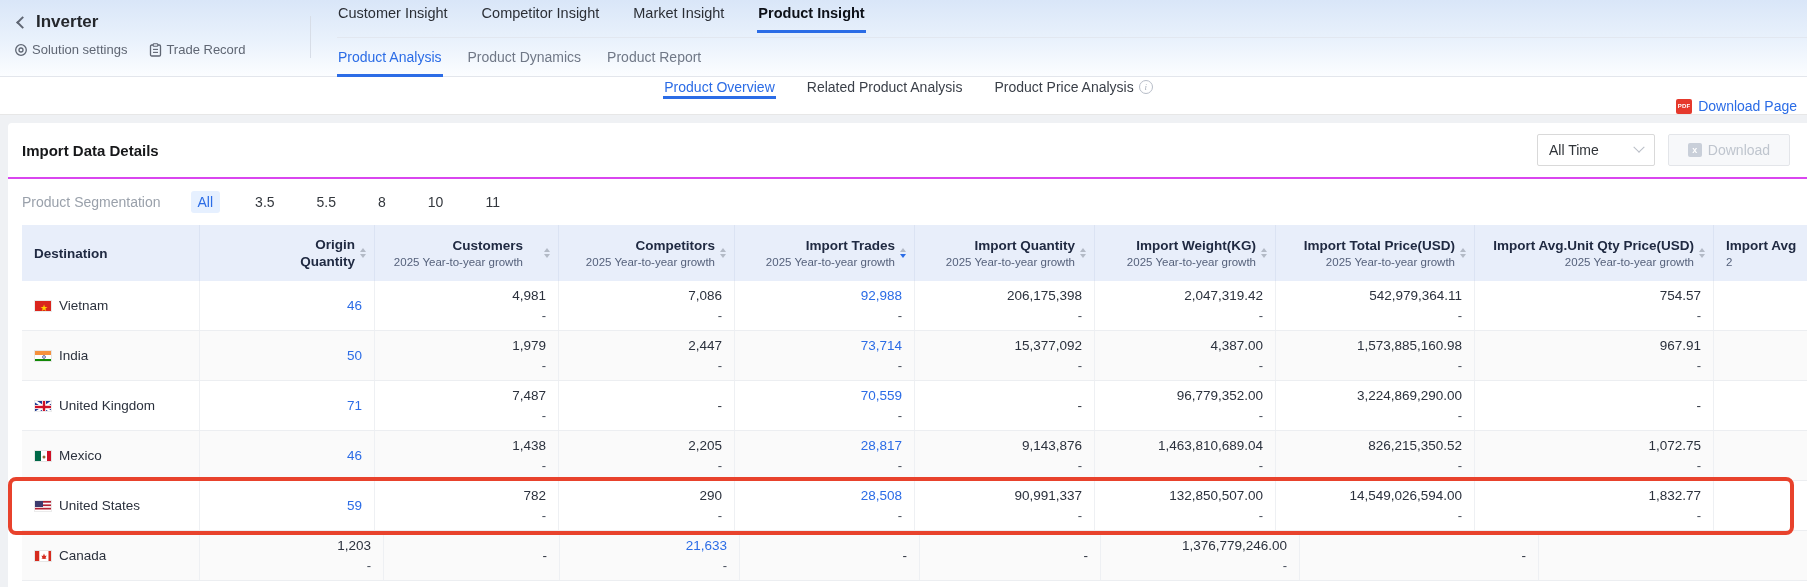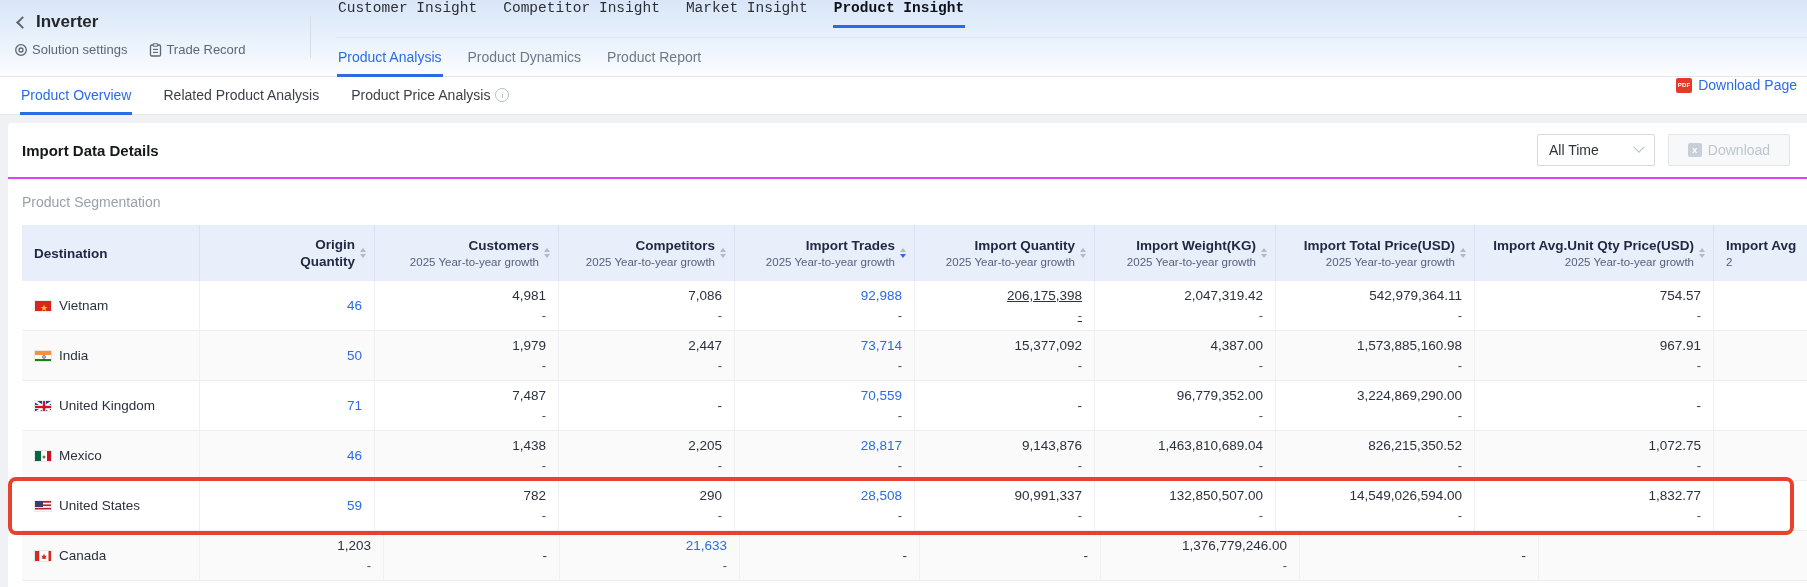--- a/index.html
+++ b/index.html
@@ -12,31 +12,31 @@
   .tb-left { width:310px; padding:12px 0 0 14px; }
   .title-row { display:flex; align-items:center; gap:9px; }
   .back-chev { width:9px; height:9px; border-left:2px solid #5f6673; border-bottom:2px solid #5f6673;
                transform:rotate(45deg); margin-left:4px; cursor:pointer; }
   .app-title { font-size:17px; font-weight:700; color:#24272c; }
   .links-row { display:flex; gap:22px; margin-top:10px; }
   .hlink { display:flex; align-items:center; gap:4px; font-size:13px; color:#5f6673; cursor:pointer; }
   .hlink svg { display:block; }
   .tb-divider { width:1px; background:#d7dde7; height:42px; margin-top:16px; }
   .tb-right { flex:1; display:flex; flex-direction:column; padding-left:26px; }
-  .main-tabs { display:flex; gap:24px; height:38px; align-items:flex-start; border-bottom:1px solid #e2e7f0;font-family:Liberation Mono, monospace; }
+  .main-tabs { display:flex; gap:32px; height:38px; align-items:center; border-bottom:1px solid #e2e7f0; }
   .main-tab { font-size:14.5px; color:#2b2f36; padding:0 1px 9px; cursor:pointer; border-bottom:3px solid transparent; margin-bottom:-1px; }
   .main-tab.active { font-weight:700; color:#0d1118; border-bottom-color:var(--accent); }
   .sub-tabs { display:flex; gap:24px; flex:1; align-items:center; }
   .sub-tab { font-size:14px; color:#707887; cursor:pointer; height:100%; display:flex; align-items:center;
              border-bottom:3px solid transparent; margin-bottom:-2px; padding:0 1px; }
   .sub-tab.active { color:var(--accent); border-bottom-color:var(--accent); }
 
   
-  .toolbar { height:38px; background:#fff; border-bottom:1px solid #e7e7e7; display:flex; align-items:flex-start;
-             padding:0 10px 0 20px; }
+  .toolbar { height:38px; background:#fff; border-bottom:1px solid #e7e7e7; display:flex; align-items:center;
+             padding:0 10px 0 20px;flex-direction:column; }
   .tool-tabs { display:flex; gap:30px; height:100%; }
   .tool-tab { display:flex; align-items:center; gap:5px; font-size:14px; color:#3a3f48; cursor:pointer;
               border-bottom:3px solid transparent; margin-bottom:-1px; padding:0 1px; }
   .tool-tab.active { color:var(--accent); border-bottom-color:var(--accent); }
   .info-dot { width:14px; height:14px; border:1px solid #b7bdc8; border-radius:50%; color:#a9b0bc; font-size:9px;
               display:flex; align-items:center; justify-content:center; font-style:italic; font-family:"Liberation Serif",serif; }
   .toolbar-right { margin-left:auto; display:flex; align-items:center; gap:6px; cursor:pointer; }
   .pdf-ic { width:16px; height:15px; background:#e5392c; border-radius:2px; color:#fff; font-size:6px; font-weight:700;
             display:flex; align-items:center; justify-content:center; letter-spacing:.2px; }
   .dl-page { color:var(--accent); font-size:14px; }
@@ -172,39 +172,47 @@
           <span class="sel-chev"></span>
         </div>
         <div class="dl-btn">
           <span class="xls-ic">x</span>
           <span>Download</span>
         </div>
       </div>
     </div>
     <div class="seg-row">
       <span class="seg-label">Product Segmentation</span>
+      <span id="seg-opts" style="display:flex;align-items:center;">
+          <div class="seg-opt active">All</div>
+          <div class="seg-opt">3.5</div>
+          <div class="seg-opt">5.5</div>
+          <div class="seg-opt">8</div>
+          <div class="seg-opt">10</div>
+          <div class="seg-opt">11</div>
+        </span>
     </div>
     <div class="table-wrap">
       <div class="thead" id="thead">
           <div class="th left" style="width: 178px;">
             <div class="th-text">
               <div class="th-label">Destination</div>
             </div>
           </div>
           <div class="th" style="width: 175px;">
             <div class="th-text">
               <div class="th-label">Origin</div>
               <div class="th-label">Quantity</div>
             </div>
             <div class="carets">
               <div class="caret-up"></div>
               <div class="caret-down"></div>
             </div>
           </div>
-          <div class="th" style="width: 184px;">
+          <div class="th" style="width: 184px; gap: 16px;">
             <div class="th-text">
               <div class="th-label">Customers</div>
               <div class="th-sub">2025 Year-to-year growth</div>
             </div>
             <div class="carets">
               <div class="caret-up"></div>
               <div class="caret-down"></div>
             </div>
           </div>
           <div class="th" style="width: 176px;">
@@ -291,21 +299,21 @@
               <div class="g">-</div>
             </div>
             <div class="td" style="width: 176px;">
               <div class="v">7,086</div>
               <div class="g">-</div>
             </div>
             <div class="td" style="width: 180px;">
               <div class="v blue">92,988</div>
               <div class="g">-</div>
             </div>
-            <div class="td" style="width: 180px; text-decoration: underline;">
+            <div class="td" style="width: 180px;">
               <div class="v">206,175,398</div>
               <div class="g">-</div>
             </div>
             <div class="td" style="width: 181px;">
               <div class="v">2,047,319.42</div>
               <div class="g">-</div>
             </div>
             <div class="td" style="width: 199px;">
               <div class="v">542,979,364.11</div>
               <div class="g">-</div>

